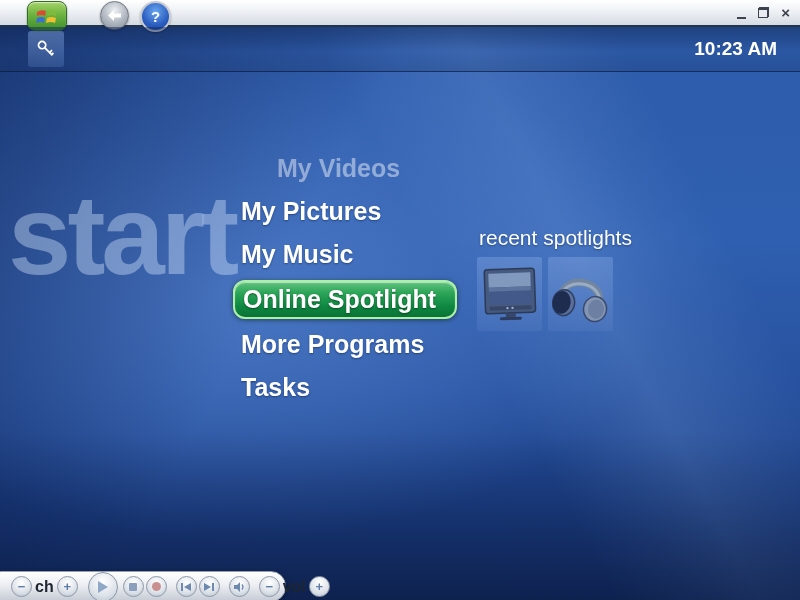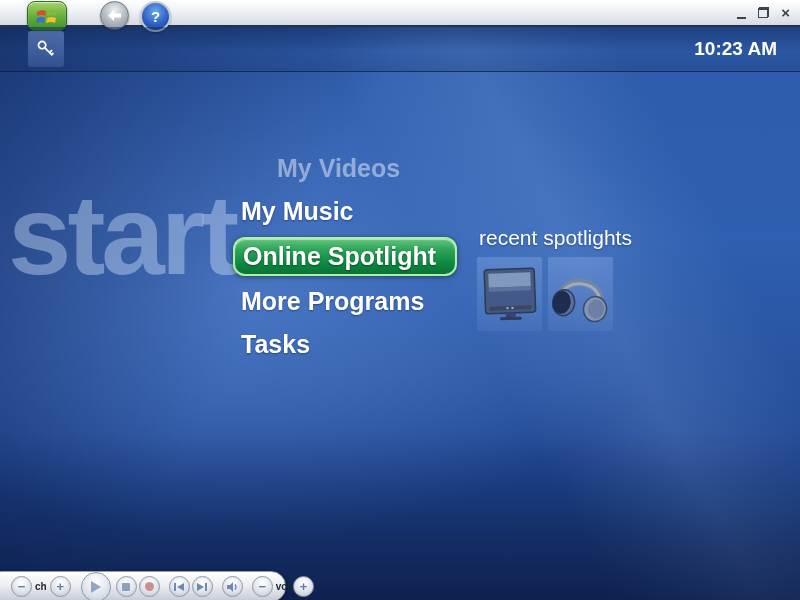--- a/index.html
+++ b/index.html
@@ -66,21 +66,21 @@
   
   .media-bar{position:absolute;left:-14px;top:571px;width:266px;height:29px;border-radius:15px;
     background:linear-gradient(180deg,#ffffff 0%,#eceef2 45%,#c5cbd5 100%);
     border:1px solid #96a0ad;box-shadow:0 2px 5px rgba(4,12,35,.55), inset 0 1px 0 #fff;
     display:flex;align-items:center;padding:0 8px 0 24px;gap:2px;}
   .mb-btn{width:19px;height:19px;border-radius:50%;flex:none;
     background:radial-gradient(circle at 50% 30%,#ffffff 0%,#dde2e9 60%,#b7c0cb 100%);
     border:1px solid #8c98a6;display:flex;align-items:center;justify-content:center;
     color:#5d7da6;font-size:13px;font-weight:bold;line-height:1;cursor:pointer;}
   .mb-btn.play{width:28px;height:28px;margin:0 3px 0 8px;}
-  .mb-label{font-size:10px;font-weight:bold;color:#1d2530;margin:0 1px;}
+  .mb-label{font-size:16px;font-weight:bold;color:#1d2530;margin:0 1px;}
   .gap6{margin-left:7px;}
   svg{display:block;}
 </style>
 </head>
 <body>
 
 <div class="screen">
 
   <div class="titlebar">
     <div class="win-controls">
@@ -122,20 +122,21 @@
     </svg>
   </div>
   <div class="datetime">
     <span class="dt-time">10:23 AM</span>
   </div>
 
   <div class="watermark">start</div>
 
   <div class="menu">
     <div class="menu-item dim">My Videos</div>
+    <div class="menu-item">My Pictures</div>
     <div class="menu-item">My Music</div>
     <div class="menu-item selected">Online Spotlight</div>
     <div class="menu-item">More Programs</div>
     <div class="menu-item">Tasks</div>
   </div>
 
   <div class="spotlights">
     <div class="spot-title">recent spotlights</div>
     <div class="spot-tiles">
       <div class="spot-tile">

